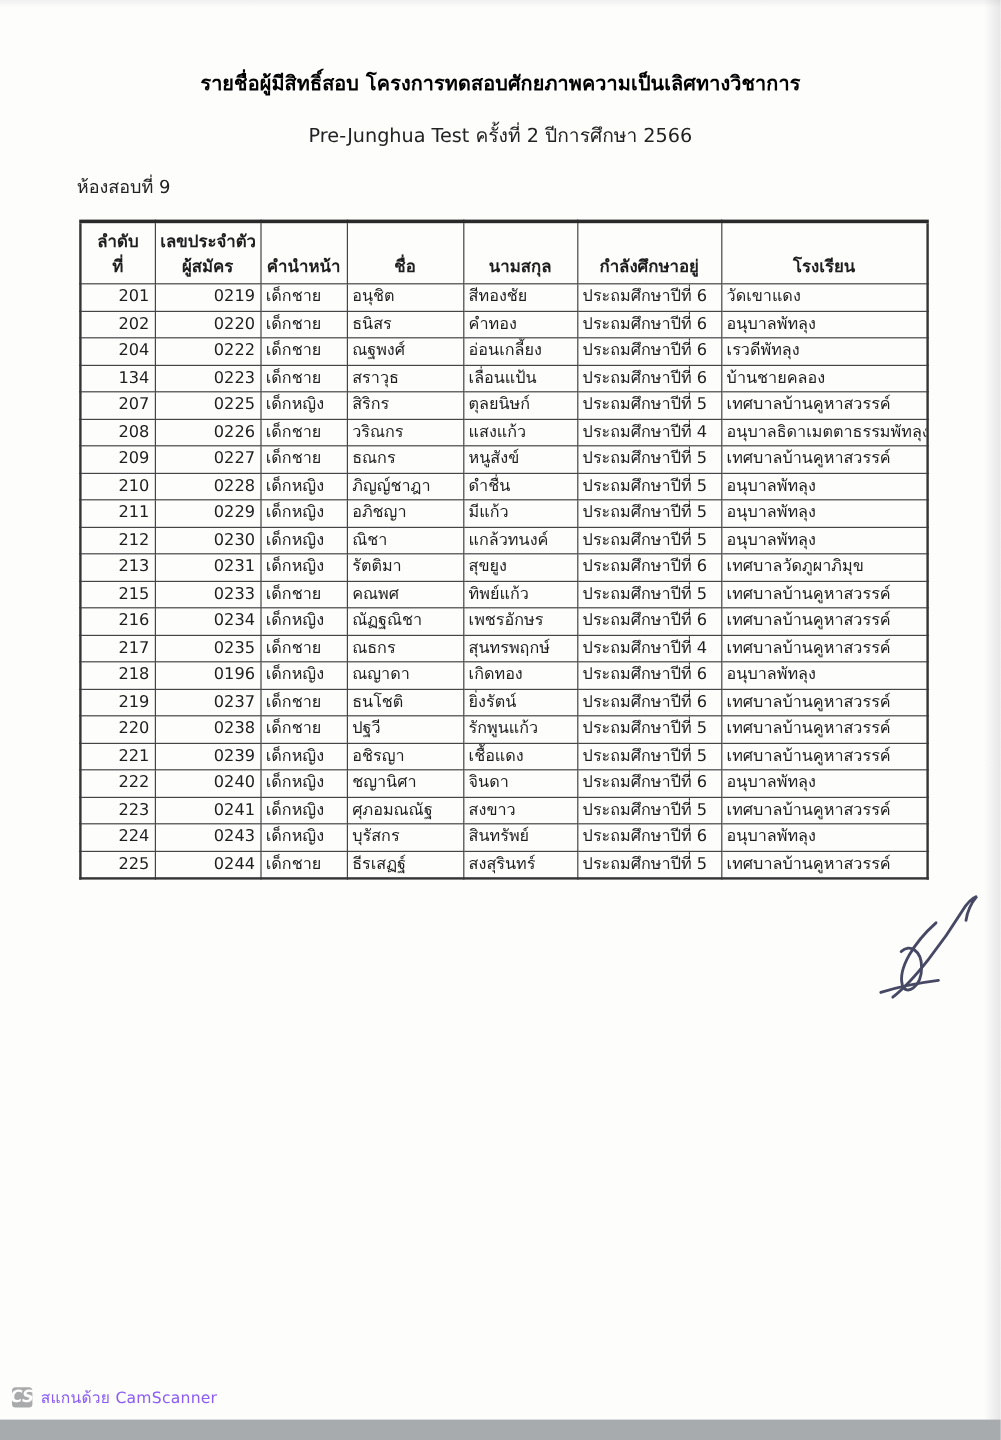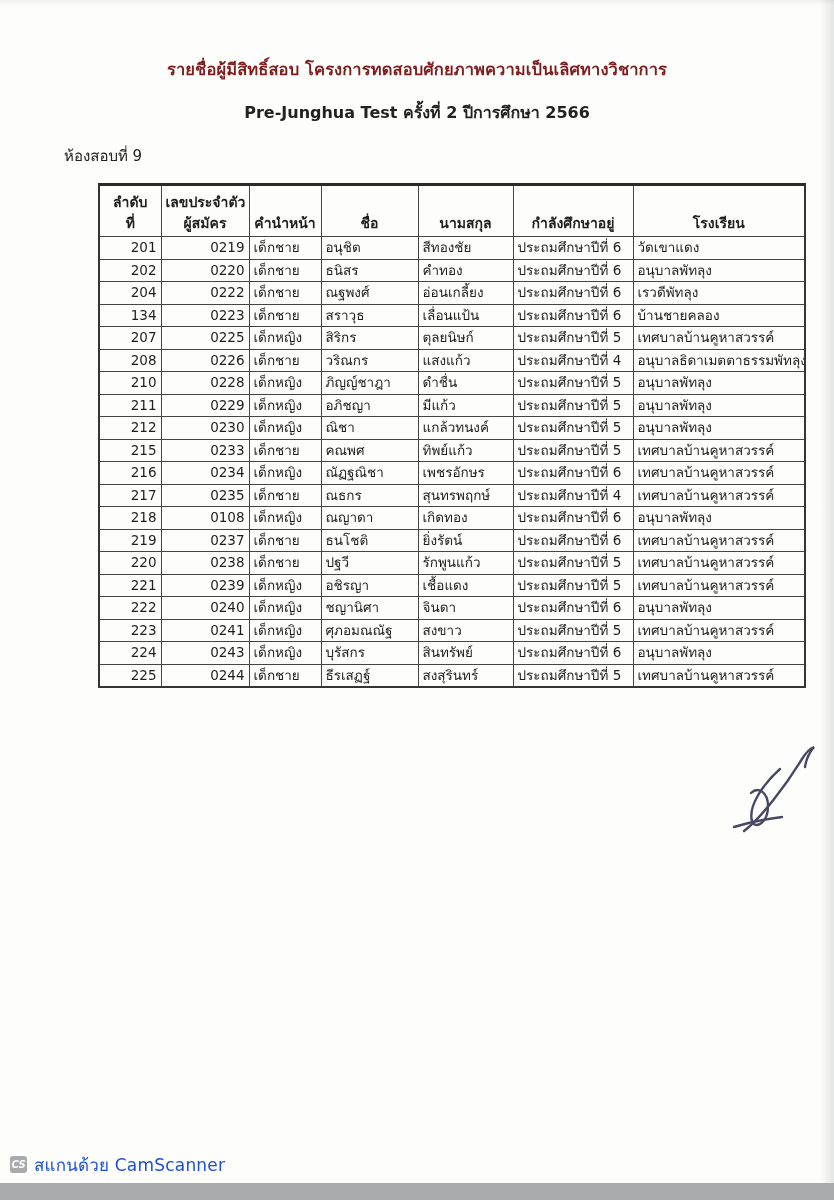--- a/index.html
+++ b/index.html
@@ -18,37 +18,37 @@
     position:absolute;top:0;left:0;width:834px;height:6px;
     background:linear-gradient(to bottom, rgba(120,124,128,0.10), rgba(0,0,0,0));
     pointer-events:none;
   }
   .scan-bottom-band{
     position:absolute;left:0;bottom:0;width:834px;height:17px;
     background:#a7abae;
   }
   .title{
     position:absolute;left:0;top:56px;width:834px;
-    text-align:center;font-weight:bold;font-size:16.5px;color:#7f1d1d;
+    text-align:center;font-weight:bold;font-size:16.5px;color:#000000;
     letter-spacing:0.1px;
   }
   .subtitle{
     position:absolute;left:0;top:100px;width:834px;
-    text-align:center;font-weight:bold;font-size:16px;color:#222;
+    text-align:center;font-weight:normal;font-size:16px;color:#222;
   }
   .room{
     position:absolute;left:64px;top:144px;
     font-weight:normal;font-size:15px;color:#222;
   }
   table.roster{
     position:absolute;left:66px;top:183px;width:706px;
     border-collapse:collapse;table-layout:fixed;
     background:transparent;
   }
-  table.roster{border:2px solid #353535;border-top:3px solid #2a2a2a;margin-left:32px;}
+  table.roster{border:2px solid #353535;border-top:3px solid #2a2a2a;}
   table.roster th, table.roster td{
     border:1.5px solid #454545;
     font-size:13.5px;color:#1e1e1e;
     padding:0 4px;overflow:hidden;white-space:nowrap;
     position:relative;
   }
   table.roster th{
     font-weight:bold;font-size:14px;height:47px;
     vertical-align:bottom;text-align:center;padding-bottom:3px;line-height:1.45;
   }
@@ -59,24 +59,24 @@
   .signature{
     position:absolute;left:722px;top:733px;width:112px;height:108px;
     pointer-events:none;
   }
   .watermark{
     position:absolute;left:10px;top:1152px;height:24px;
     display:flex;align-items:center;gap:7px;
   }
   .wm-icon{
     width:17px;height:17px;border-radius:3px;background:#a9aaab;
-    color:#fdfdfd;font-size:10px;font-weight:bold;
+    color:#fdfdfd;font-size:14px;font-weight:bold;
     display:flex;align-items:center;justify-content:center;font-style:italic;
   }
-  .wm-text{color:#1d4ed8;font-size:17px;letter-spacing:0.2px;}
+  .wm-text{color:#8b5cf6;font-size:13px;letter-spacing:0.2px;}
 </style>
 </head>
 <body>
 
 <div class="scan-edge-top"></div>
 <div class="scan-edge-right"></div>
 
 <div class="title">รายชื่อผู้มีสิทธิ์สอบ โครงการทดสอบศักยภาพความเป็นเลิศทางวิชาการ</div>
 <div class="subtitle">Pre-Junghua Test ครั้งที่ 2 ปีการศึกษา 2566</div>
 <div class="room">ห้องสอบที่ 9</div>
@@ -151,20 +151,29 @@
       <tr>
         <td class="c-center">208</td>
         <td class="c-center">0226</td>
         <td class="c-left">เด็กชาย</td>
         <td class="c-left">วริณกร</td>
         <td class="c-left">แสงแก้ว</td>
         <td class="c-grade">ประถมศึกษาปีที่ 4</td>
         <td class="c-left">อนุบาลธิดาเมตตาธรรมพัทลุง</td>
       </tr>
       <tr>
+        <td class="c-center">209</td>
+        <td class="c-center">0227</td>
+        <td class="c-left">เด็กชาย</td>
+        <td class="c-left">ธณกร</td>
+        <td class="c-left">หนูสังข์</td>
+        <td class="c-grade">ประถมศึกษาปีที่ 5</td>
+        <td class="c-left">เทศบาลบ้านคูหาสวรรค์</td>
+      </tr>
+      <tr>
         <td class="c-center">210</td>
         <td class="c-center">0228</td>
         <td class="c-left">เด็กหญิง</td>
         <td class="c-left">ภิญญ์ชาฎา</td>
         <td class="c-left">ดำชื่น</td>
         <td class="c-grade">ประถมศึกษาปีที่ 5</td>
         <td class="c-left">อนุบาลพัทลุง</td>
       </tr>
       <tr>
         <td class="c-center">211</td>
@@ -176,20 +185,29 @@
         <td class="c-left">อนุบาลพัทลุง</td>
       </tr>
       <tr>
         <td class="c-center">212</td>
         <td class="c-center">0230</td>
         <td class="c-left">เด็กหญิง</td>
         <td class="c-left">ณิชา</td>
         <td class="c-left">แกล้วทนงค์</td>
         <td class="c-grade">ประถมศึกษาปีที่ 5</td>
         <td class="c-left">อนุบาลพัทลุง</td>
+      </tr>
+      <tr>
+        <td class="c-center">213</td>
+        <td class="c-center">0231</td>
+        <td class="c-left">เด็กหญิง</td>
+        <td class="c-left">รัตติมา</td>
+        <td class="c-left">สุขยูง</td>
+        <td class="c-grade">ประถมศึกษาปีที่ 6</td>
+        <td class="c-left">เทศบาลวัดภูผาภิมุข</td>
       </tr>
       <tr>
         <td class="c-center">215</td>
         <td class="c-center">0233</td>
         <td class="c-left">เด็กชาย</td>
         <td class="c-left">คณพศ</td>
         <td class="c-left">ทิพย์แก้ว</td>
         <td class="c-grade">ประถมศึกษาปีที่ 5</td>
         <td class="c-left">เทศบาลบ้านคูหาสวรรค์</td>
       </tr>
@@ -206,21 +224,21 @@
         <td class="c-center">217</td>
         <td class="c-center">0235</td>
         <td class="c-left">เด็กชาย</td>
         <td class="c-left">ณธกร</td>
         <td class="c-left">สุนทรพฤกษ์</td>
         <td class="c-grade">ประถมศึกษาปีที่ 4</td>
         <td class="c-left">เทศบาลบ้านคูหาสวรรค์</td>
       </tr>
       <tr>
         <td class="c-center">218</td>
-        <td class="c-center">0108</td>
+        <td class="c-center">0196</td>
         <td class="c-left">เด็กหญิง</td>
         <td class="c-left">ณญาดา</td>
         <td class="c-left">เกิดทอง</td>
         <td class="c-grade">ประถมศึกษาปีที่ 6</td>
         <td class="c-left">อนุบาลพัทลุง</td>
       </tr>
       <tr>
         <td class="c-center">219</td>
         <td class="c-center">0237</td>
         <td class="c-left">เด็กชาย</td>

